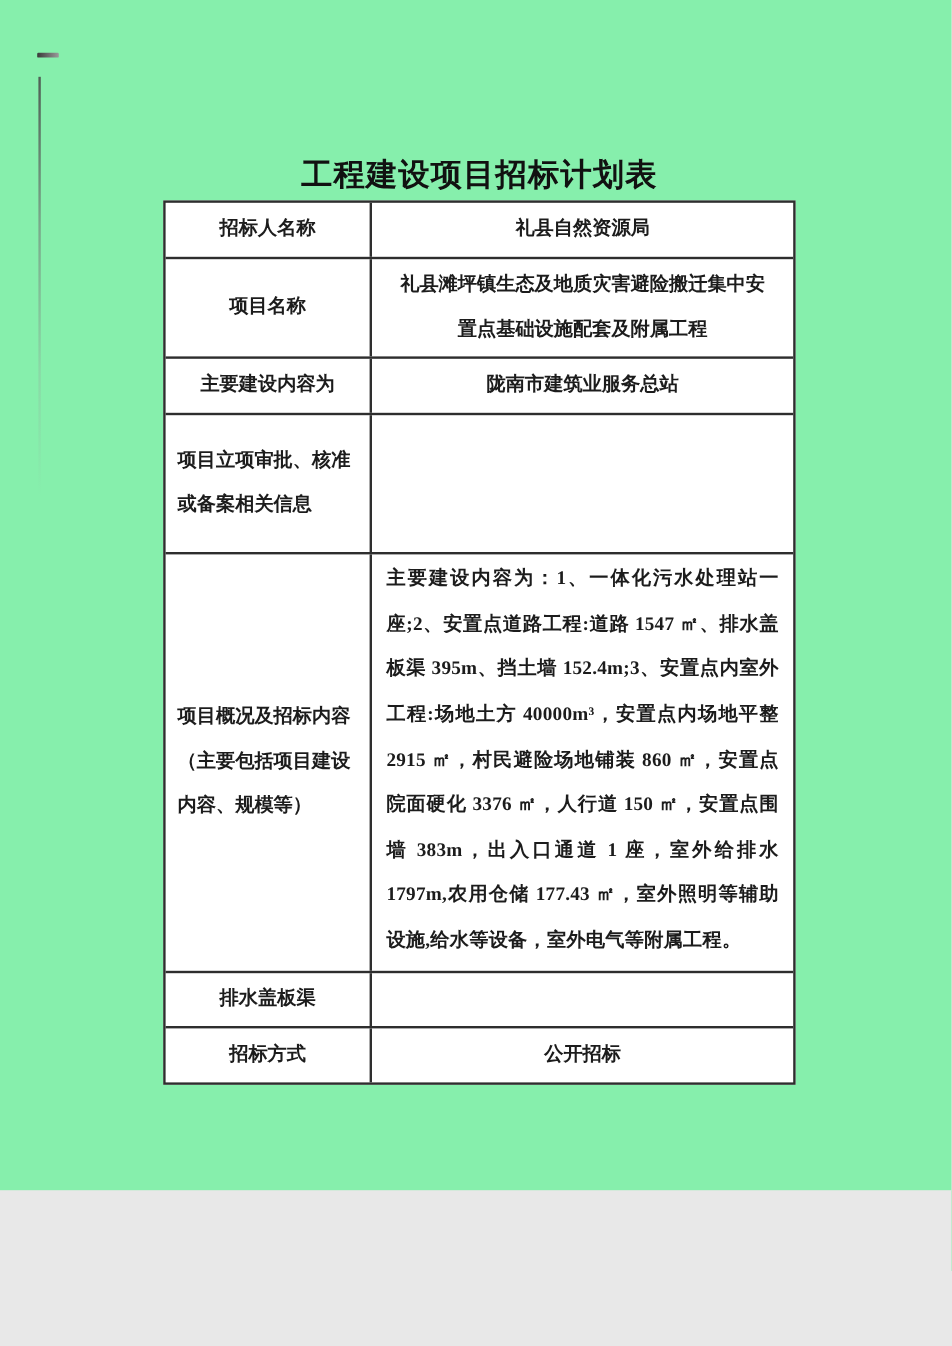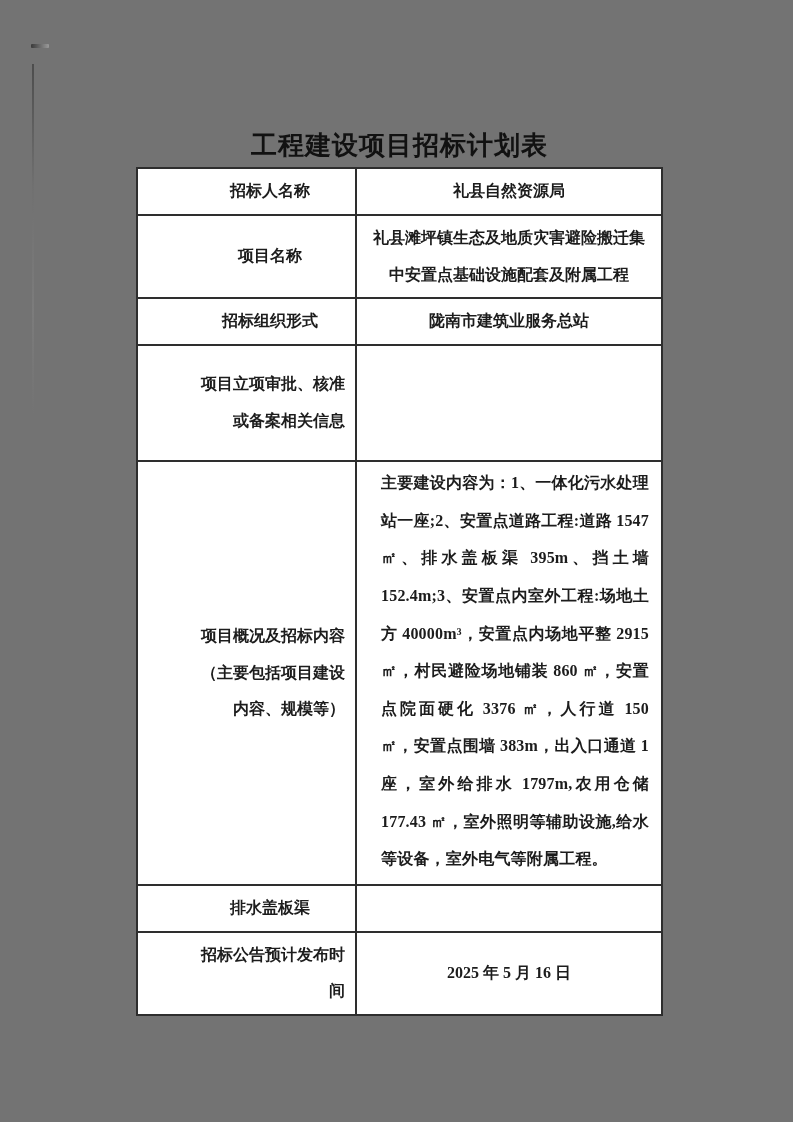--- a/index.html
+++ b/index.html
@@ -2,23 +2,23 @@
 <html><head>
 <meta charset="utf-8">
 <style>
   * { margin: 0; padding: 0; box-sizing: border-box; }
   html, body { background: #e8e8e8; }
   body { font-family: "Liberation Serif", "DejaVu Serif", serif; }
 
   .page {
     position: relative;
     width: 793px;
-    height: 1122px;
+    height: 992px;
     margin: 0 auto;
-    background: #737373;
+    background: #86efac;
     color: #1c1c1c;
     overflow: hidden;
   }
 
   
   .artifact-dash {
     position: absolute;
     left: 31px; top: 44px;
     width: 18px; height: 4px;
     background: linear-gradient(to right, #3a3a3a, #9a9a9a);
@@ -55,26 +55,25 @@
   }
   .row:first-child { border-top: none; }
 
   .cell-label {
     width: 172px;
     flex: 0 0 172px;
     border-right: 2px solid #2e2e2e;
     display: flex;
     align-items: center;
     justify-content: center;
-    text-align: right;
+    text-align: left;
     padding: 4px 10px;
     font-size: 16px;
     font-weight: 600;
     line-height: 2.3;
-    margin-left: 47px;
   }
   .cell-value {
     flex: 1 1 auto;
     display: flex;
     align-items: center;
     justify-content: center;
     text-align: center;
     padding: 4px 16px;
     font-size: 16px;
     font-weight: 600;
@@ -92,21 +91,20 @@
   .r9  { min-height: 39px; }
   .r10 { min-height: 41px; }
 
   .r5 .cell-value {
     align-items: flex-start;
     justify-content: flex-start;
     text-align: justify;
     line-height: 2.35;
     padding: 2px 12px 6px 12px;
     letter-spacing: 0.2px;
-    margin-left: 12px;
   }
 </style>
 </head>
 <body>
 
 <div class="page">
 
   <div class="artifact-dash"></div>
   <div class="artifact-vline"></div>
 
@@ -118,39 +116,39 @@
       <div class="cell-label">招标人名称</div>
       <div class="cell-value">礼县自然资源局</div>
     </div>
 
     <div class="row r2">
       <div class="cell-label">项目名称</div>
       <div class="cell-value">礼县滩坪镇生态及地质灾害避险搬迁集中安置点基础设施配套及附属工程</div>
     </div>
 
     <div class="row r3">
-      <div class="cell-label">招标组织形式</div>
+      <div class="cell-label">主要建设内容为</div>
       <div class="cell-value">陇南市建筑业服务总站</div>
     </div>
 
     <div class="row r4">
       <div class="cell-label">项目立项审批、核准或备案相关信息</div>
     </div>
 
     <div class="row r5">
       <div class="cell-label">项目概况及招标内容（主要包括项目建设内容、规模等）</div>
       <div class="cell-value">主要建设内容为：1、一体化污水处理站一座;2、安置点道路工程:道路 1547 ㎡、排水盖板渠 395m、挡土墙 152.4m;3、安置点内室外工程:场地土方 40000m³，安置点内场地平整 2915 ㎡，村民避险场地铺装 860 ㎡，安置点院面硬化 3376 ㎡，人行道 150 ㎡，安置点围墙 383m，出入口通道 1 座，室外给排水 1797m,农用仓储 177.43 ㎡，室外照明等辅助设施,给水等设备，室外电气等附属工程。</div>
     </div>
 
     <div class="row r6">
       <div class="cell-label">排水盖板渠</div>
     </div>
 
 
 
+    <div class="row r9">
+      <div class="cell-label">招标方式</div>
+      <div class="cell-value">公开招标</div>
+    </div>
 
-    <div class="row r10">
-      <div class="cell-label">招标公告预计发布时间</div>
-      <div class="cell-value">2025 年 5 月 16 日</div>
-    </div>
 
   </div>
 </div>
 
 </body></html>

